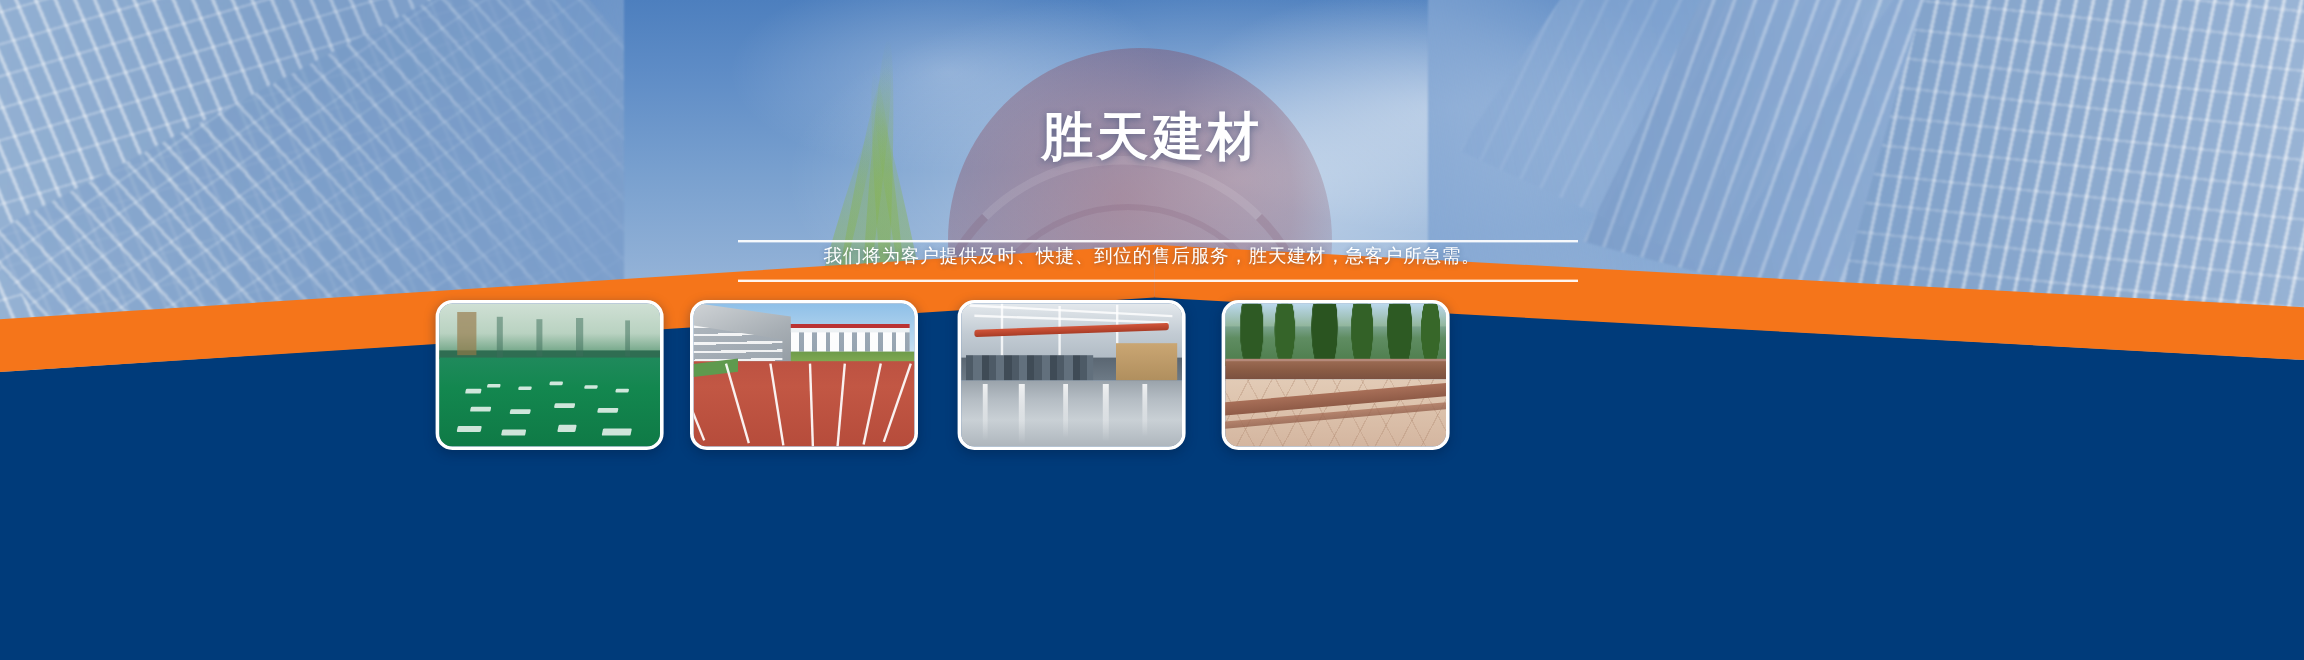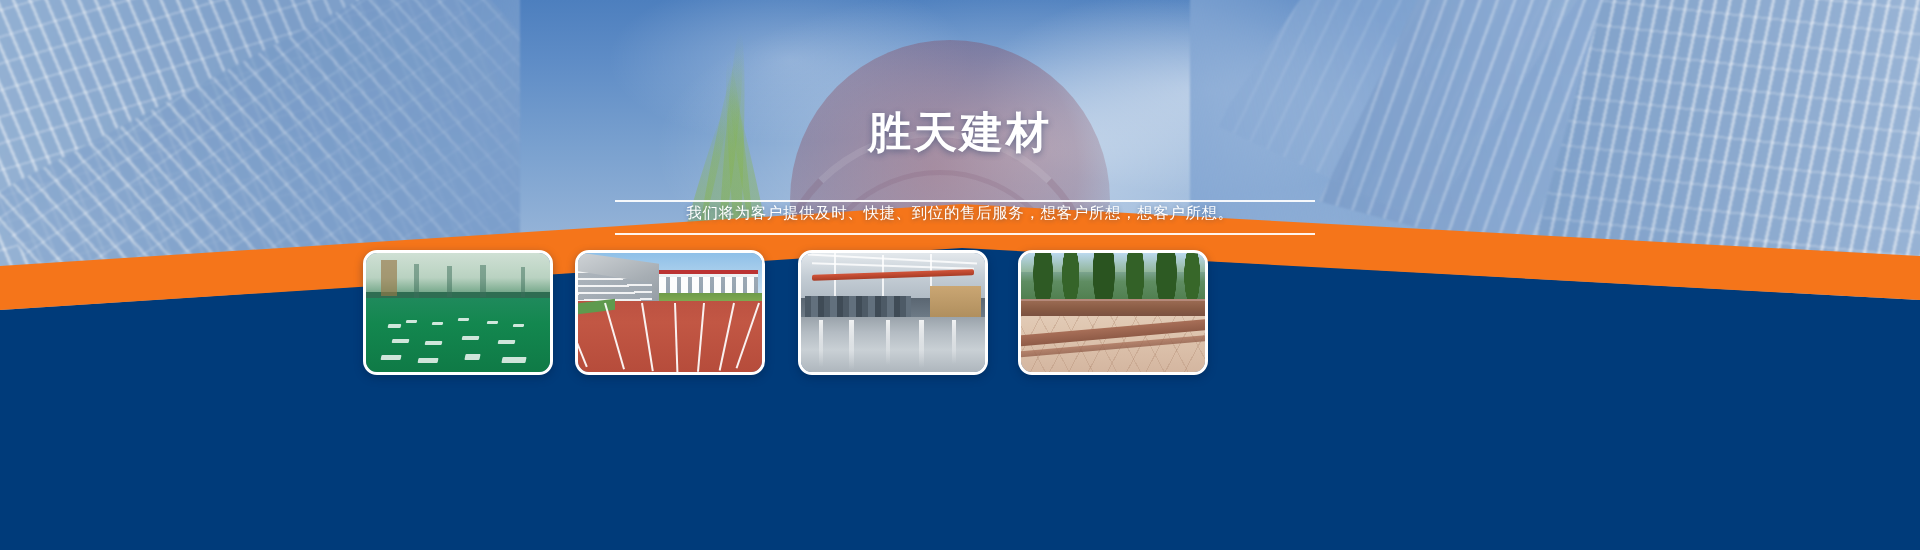--- a/index.html
+++ b/index.html
@@ -117,21 +117,21 @@
   }
   .leaf{
     position:absolute;transform-origin:bottom center;
     background:linear-gradient(180deg, rgba(140,185,80,.00) 0%, rgba(135,180,80,.42) 35%, rgba(120,170,75,.52) 100%);
     border-radius:60% 60% 40% 40%/ 85% 85% 15% 15%;
   }
 
   
   .text-block{position:absolute;left:0;top:0;width:1920px;height:300px;text-align:center;}
   .headline{
-    position:absolute;left:0;top:104px;width:1920px;
+    position:absolute;left:0;top:85px;width:1920px;
     color:#ffffff;font-size:43px;font-weight:bold;letter-spacing:3px;
     text-shadow:0 2px 6px rgba(25,55,100,.45);
   }
   .subline{
     position:absolute;left:0;top:144px;width:1920px;
     color:#ffffff;font-size:36px;font-weight:bold;letter-spacing:1px;
     text-shadow:0 2px 7px rgba(25,55,100,.50);
   }
   .rule{
     position:absolute;left:615px;width:700px;height:2px;
@@ -262,21 +262,21 @@
 
   <svg class="chev" viewBox="0 0 1920 550" preserveAspectRatio="none">
     <polygon points="0,310 960,247 1920,300 1920,550 0,550" fill="#003b7a"></polygon>
     <polygon points="0,266 962,204 962,248 0,310" fill="#f5751a"></polygon>
     <polygon points="962,204 1920,256 1920,300 962,248" fill="#f5751a"></polygon>
   </svg>
 
   <div class="text-block">
     <div class="headline">胜天建材</div>
     <div class="rule rule-top"></div>
-    <div class="tagline">我们将为客户提供及时、快捷、到位的售后服务，想客户所想，想客户所想。</div>
+    <div class="tagline">我们将为客户提供及时、快捷、到位的售后服务，胜天建材，急客户所急需。</div>
     <div class="rule rule-bot"></div>
   </div>
 
   <div class="thumbs">
 
     <div class="thumb" style="left:363px;">
       <div class="inner">
         <div class="t1-wall"></div>
         <div class="t1-base"></div>
         <div class="t1-floor"></div>

